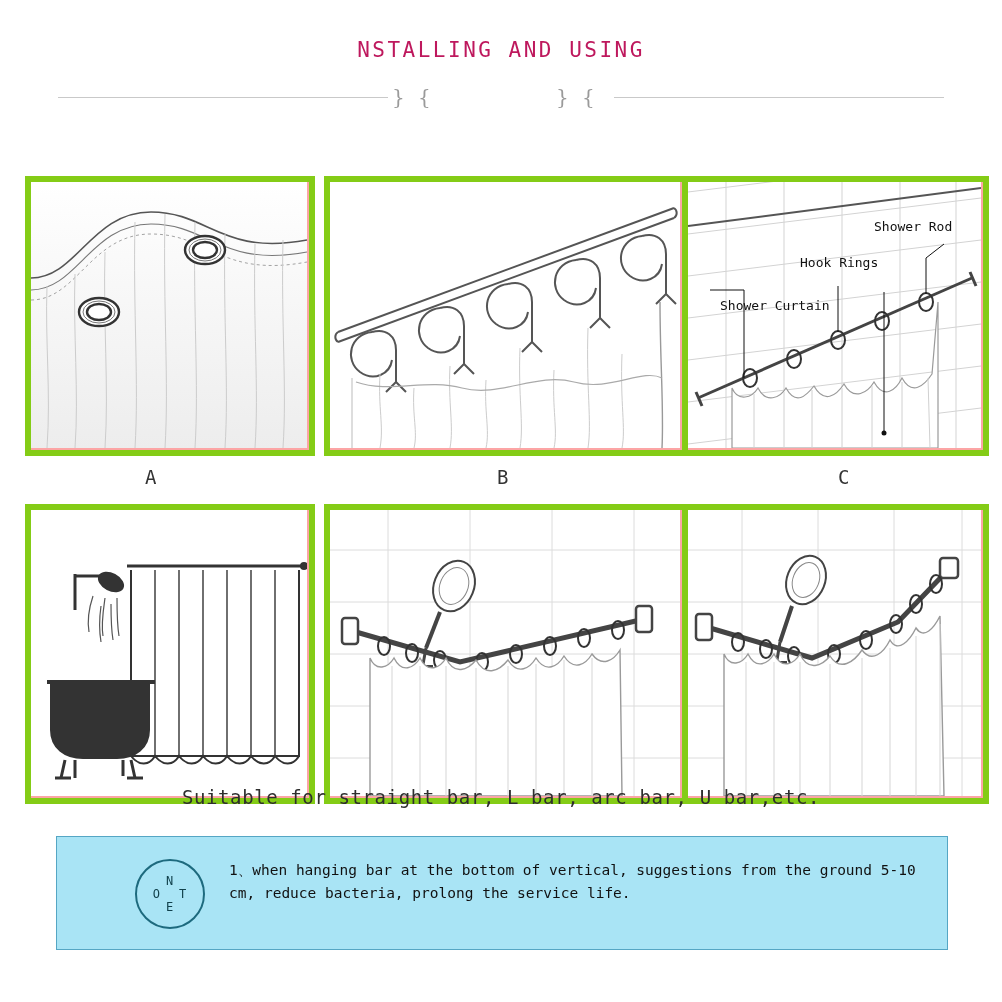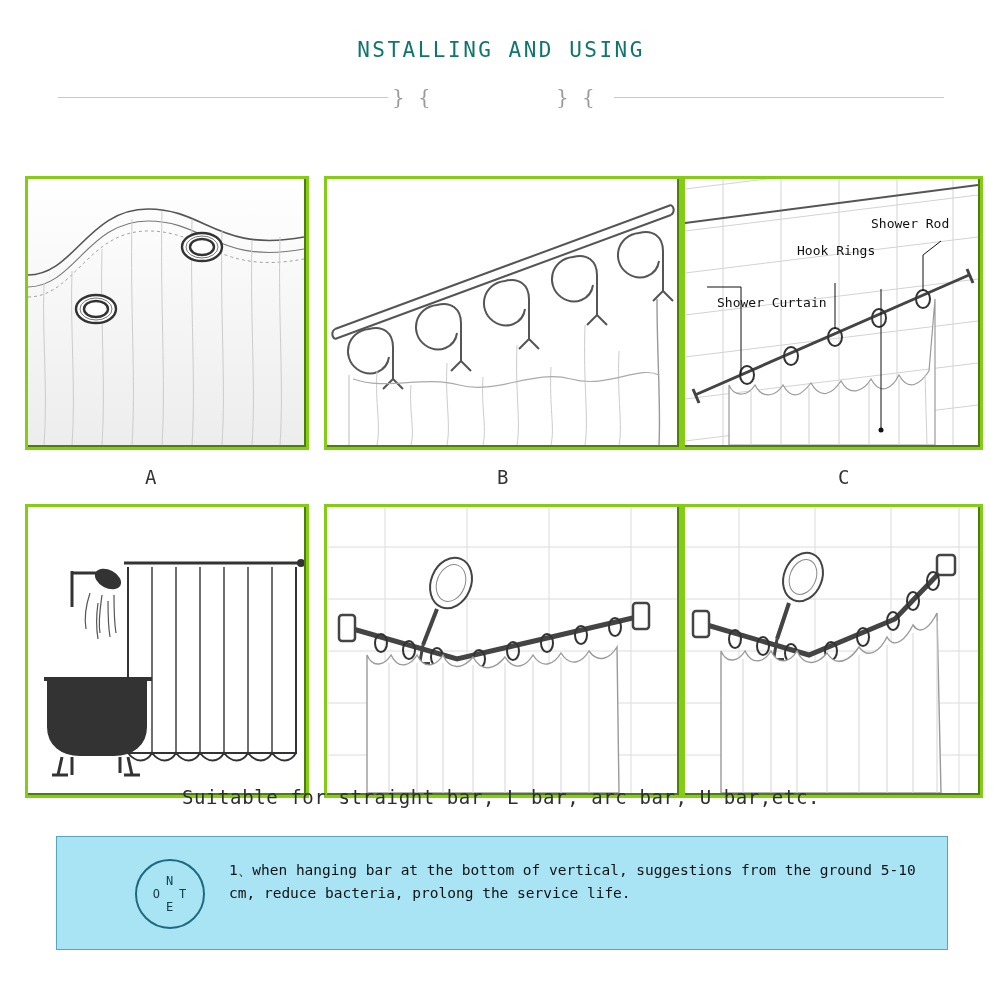--- a/index.html
+++ b/index.html
@@ -12,42 +12,42 @@
     position:relative;
   }
   .page{position:relative;width:1002px;height:1002px;}
 
   
   .header{
     position:absolute;left:0;top:38px;width:1002px;text-align:center;
   }
   .header-title{
     font-family:"DejaVu Sans Mono", monospace;
-    font-size:21px;letter-spacing:2.5px;color:#0f766e;
+    font-size:21px;letter-spacing:2.5px;color:#be185d;
   }
   .divider-wrap{
     position:absolute;left:0;top:86px;width:1002px;height:24px;
   }
   .divider-line{
     position:absolute;top:11px;height:1px;background:#c9c9c9;
   }
   .divider-line.left{left:58px;width:330px;}
   .divider-line.right{left:614px;width:330px;}
   .swirl{
     position:absolute;top:0;font-size:20px;color:#9a9a9a;line-height:22px;
     font-family:"DejaVu Serif", serif;
   }
   .swirl.s1{left:392px;}
   .swirl.s2{left:418px;}
   .swirl.s3{left:556px;}
   .swirl.s4{left:582px;}
 
   
   .panel{
-    position:absolute;background:#4d7c0f;border:3px solid #84cc16;overflow:hidden;
+    position:absolute;background:#fca5a5;border:6px solid #84cc16;overflow:hidden;
   }
   .panel-label{
     position:absolute;font-size:19px;color:#333;font-family:"DejaVu Sans Mono", monospace;
   }
 
   #panel-a{left:25px;top:176px;width:278px;height:268px;}
   #panel-b{left:324px;top:176px;width:352px;height:268px;}
   #panel-c{left:682px;top:176px;width:295px;height:268px;}
   #panel-d{left:25px;top:504px;width:278px;height:288px;}
   #panel-e{left:324px;top:504px;width:352px;height:288px;}
@@ -269,21 +269,21 @@
       </g>
 
       <path d="M238,112 L238,76 L256,62" stroke="#111" stroke-width="1" fill="none"></path>
       <path d="M196,250 L196,110" stroke="#111" stroke-width="1" fill="none"></path>
       <path d="M150,150 L150,104" stroke="#111" stroke-width="1" fill="none"></path>
       <circle cx="196" cy="251" r="2.5" fill="#111"></circle>
       <path d="M22,108 L56,108" stroke="#111" stroke-width="1" fill="none"></path>
       <path d="M56,108 L56,196" stroke="#111" stroke-width="1" fill="none"></path>
     </svg>
     <div class="callout" style="left:186px;top:37px;">Shower Rod</div>
-    <div class="callout" style="left:112px;top:64px;">Hook Rings</div>
+    <div class="callout" style="left:112px;top:73px;">Hook Rings</div>
     <div class="callout" style="left:32px;top:116px;">Shower Curtain</div>
   </div>
   <div class="panel-label lbl-c">C</div>
 
   <div class="panel" id="panel-d">
     <svg width="276" height="286" viewBox="0 0 276 286">
       <rect x="0" y="0" width="276" height="286" fill="#fff"></rect>
 
       <path d="M96,56 L272,56" stroke="#333" stroke-width="3" fill="none"></path>
       <circle cx="273" cy="56" r="4" fill="#333"></circle>

